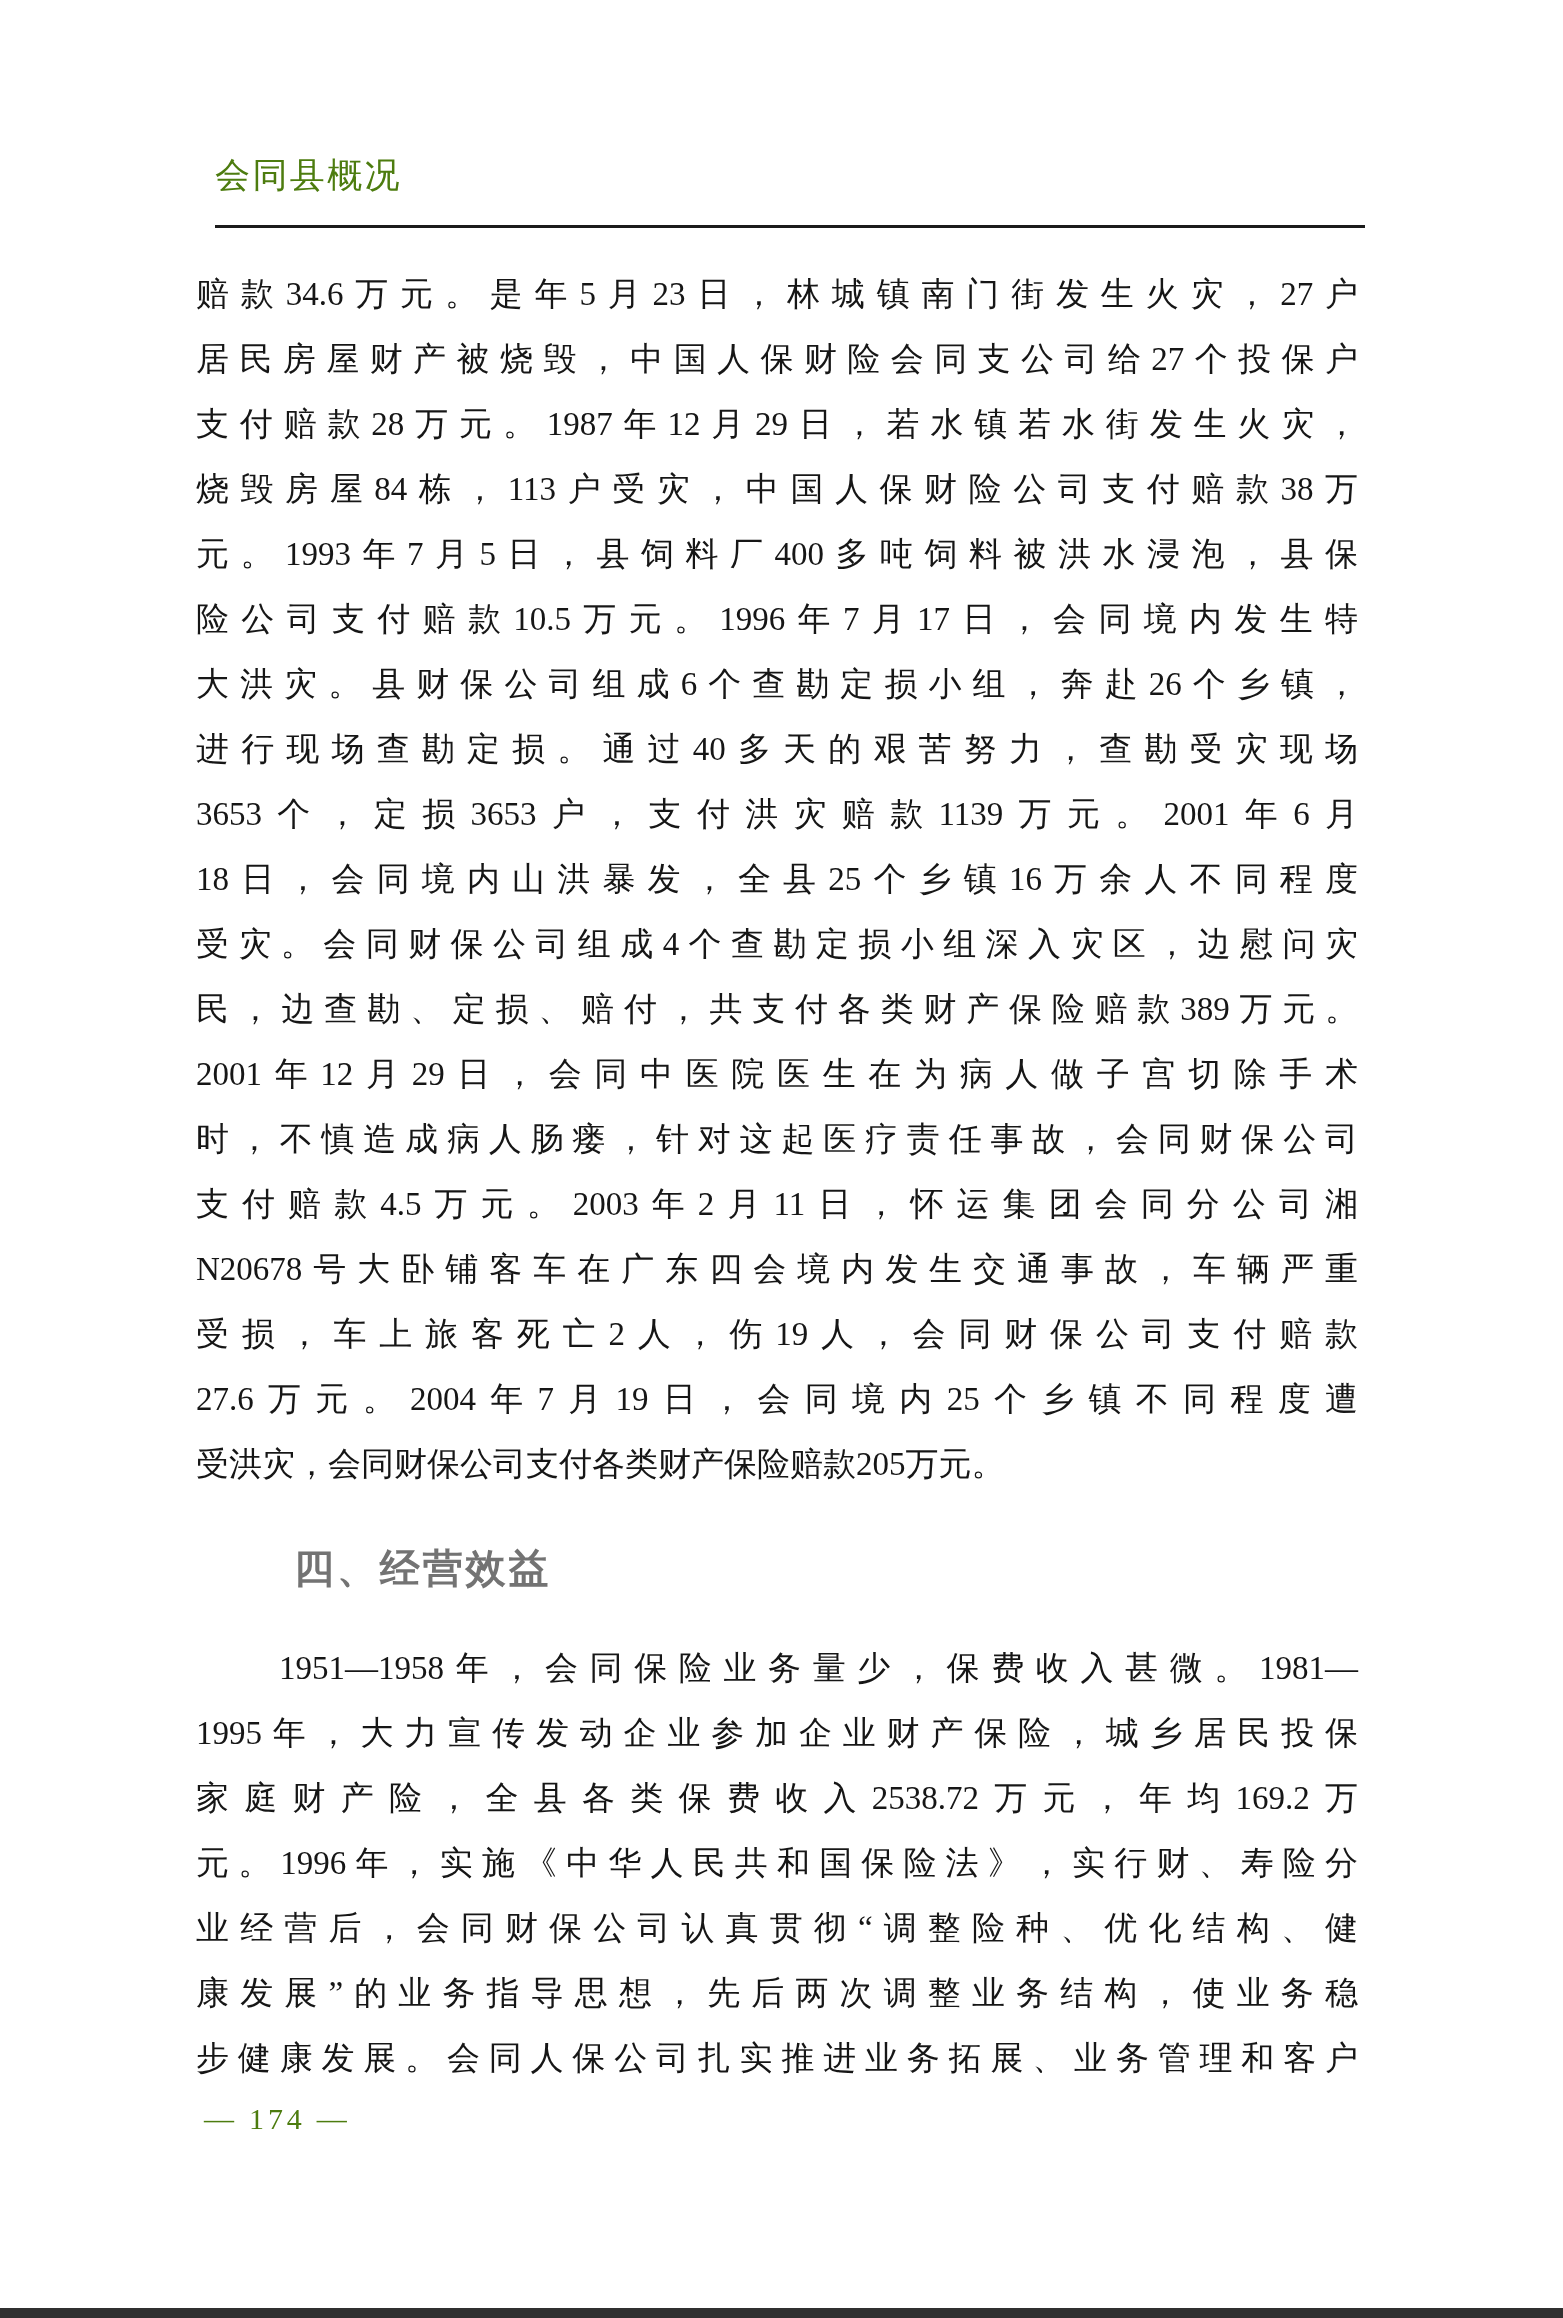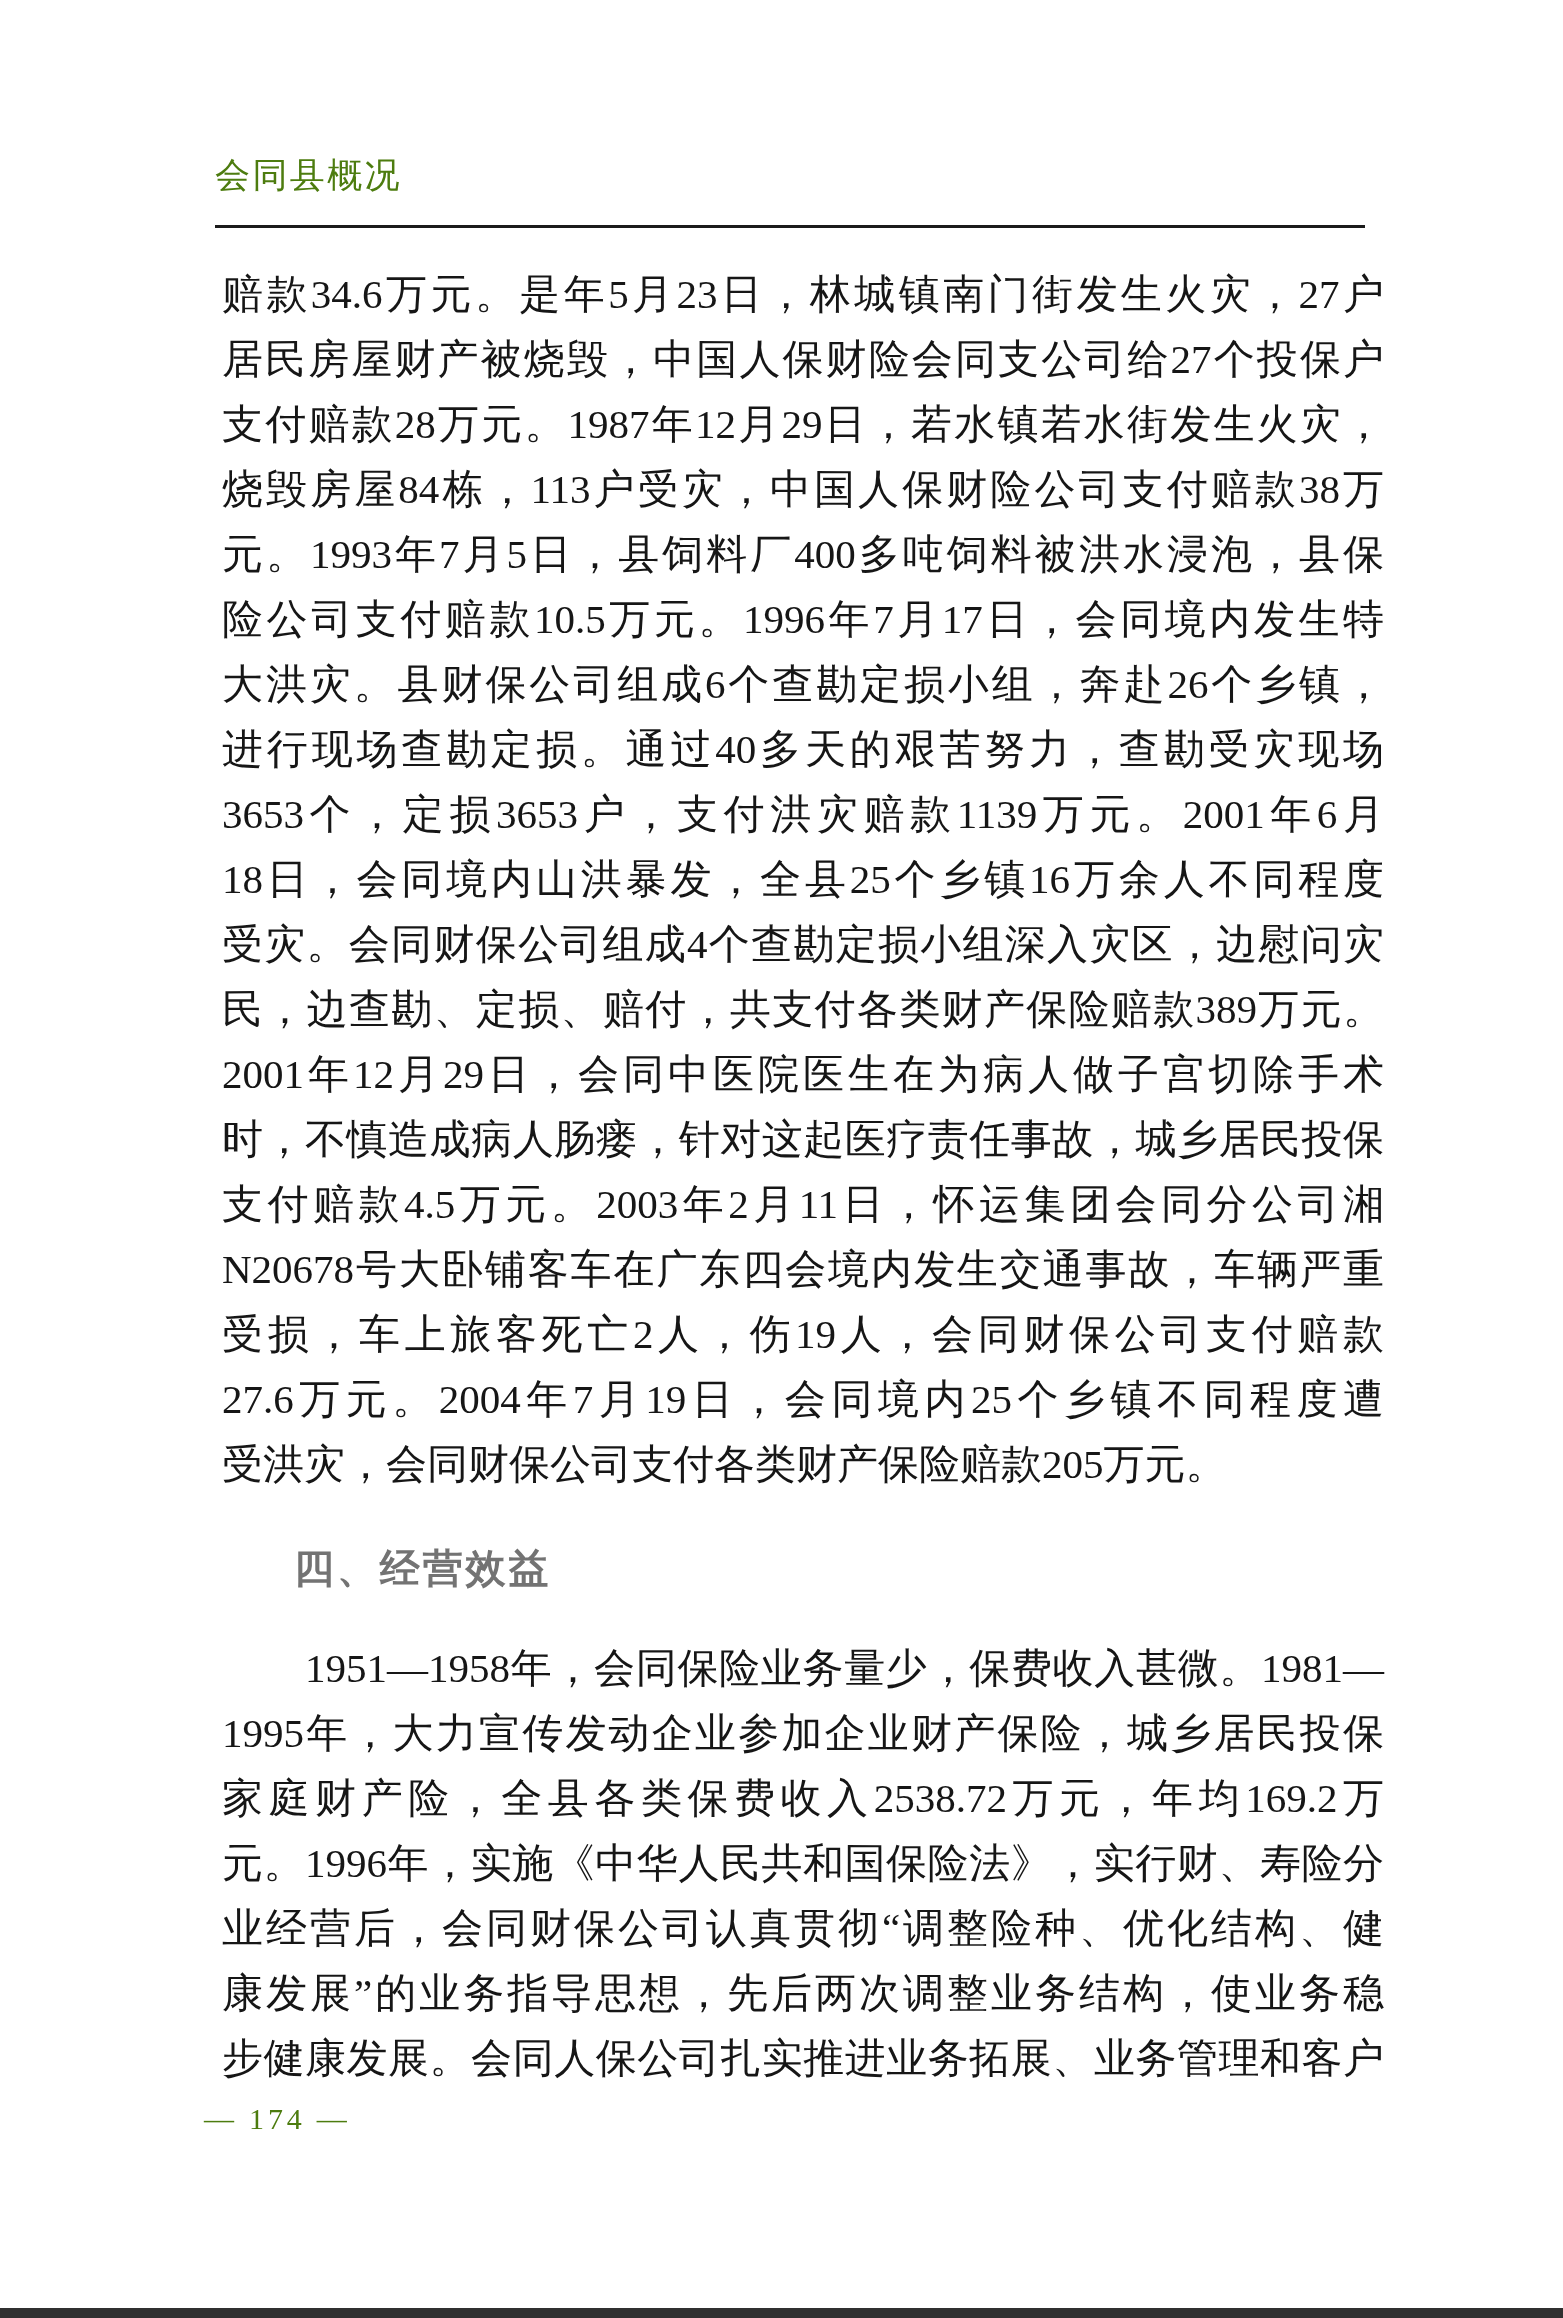--- a/index.html
+++ b/index.html
@@ -28,23 +28,23 @@
   .header-rule {
     position: absolute;
     left: 215px;
     top: 225px;
     width: 1150px;
     height: 3.4px;
     background: #1b1b1b;
   }
   .para {
     position: absolute;
-    left: 222px;
+    left: 196px;
     width: 1162px;
-    font-size: 41px;
+    font-size: 33px;
   }
   .para1 { top: 262px; }
   .para2 { top: 1636px; }
   .line {
     height: 65px;
     line-height: 65px;
     text-align: justify;
     text-align-last: justify;
     white-space: normal;
     overflow: visible;
@@ -96,21 +96,21 @@
     <div class="line">烧毁房屋84栋，113户受灾，中国人保财险公司支付赔款38万</div>
     <div class="line">元。1993年7月5日，县饲料厂400多吨饲料被洪水浸泡，县保</div>
     <div class="line">险公司支付赔款10.5万元。1996年7月17日，会同境内发生特</div>
     <div class="line">大洪灾。县财保公司组成6个查勘定损小组，奔赴26个乡镇，</div>
     <div class="line">进行现场查勘定损。通过40多天的艰苦努力，查勘受灾现场</div>
     <div class="line">3653个，定损3653户，支付洪灾赔款1139万元。2001年6月</div>
     <div class="line">18日，会同境内山洪暴发，全县25个乡镇16万余人不同程度</div>
     <div class="line">受灾。会同财保公司组成4个查勘定损小组深入灾区，边慰问灾</div>
     <div class="line">民，边查勘、定损、赔付，共支付各类财产保险赔款389万元。</div>
     <div class="line">2001年12月29日，会同中医院医生在为病人做子宫切除手术</div>
-    <div class="line">时，不慎造成病人肠瘘，针对这起医疗责任事故，城乡居民投保</div>
+    <div class="line">时，不慎造成病人肠瘘，针对这起医疗责任事故，会同财保公司</div>
     <div class="line">支付赔款4.5万元。2003年2月11日，怀运集团会同分公司湘</div>
     <div class="line">N20678号大卧铺客车在广东四会境内发生交通事故，车辆严重</div>
     <div class="line">受损，车上旅客死亡2人，伤19人，会同财保公司支付赔款</div>
     <div class="line">27.6万元。2004年7月19日，会同境内25个乡镇不同程度遭</div>
     <div class="line flush-left">受洪灾，会同财保公司支付各类财产保险赔款205万元。</div>
   </div>
 
   <div class="section-heading">四、经营效益</div>
 
   <div class="para para2">

